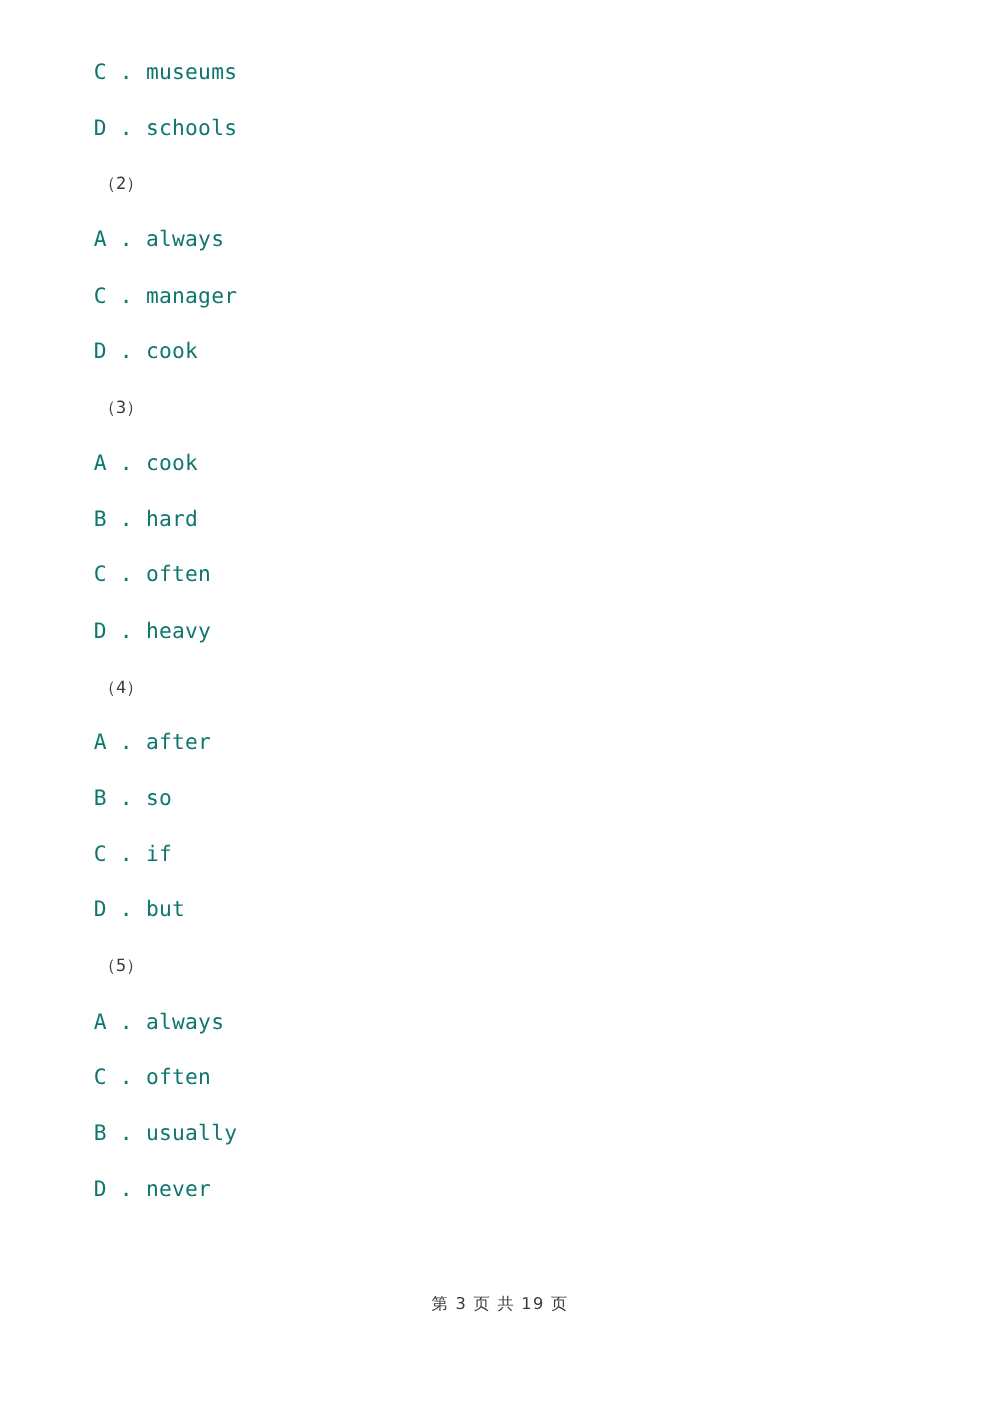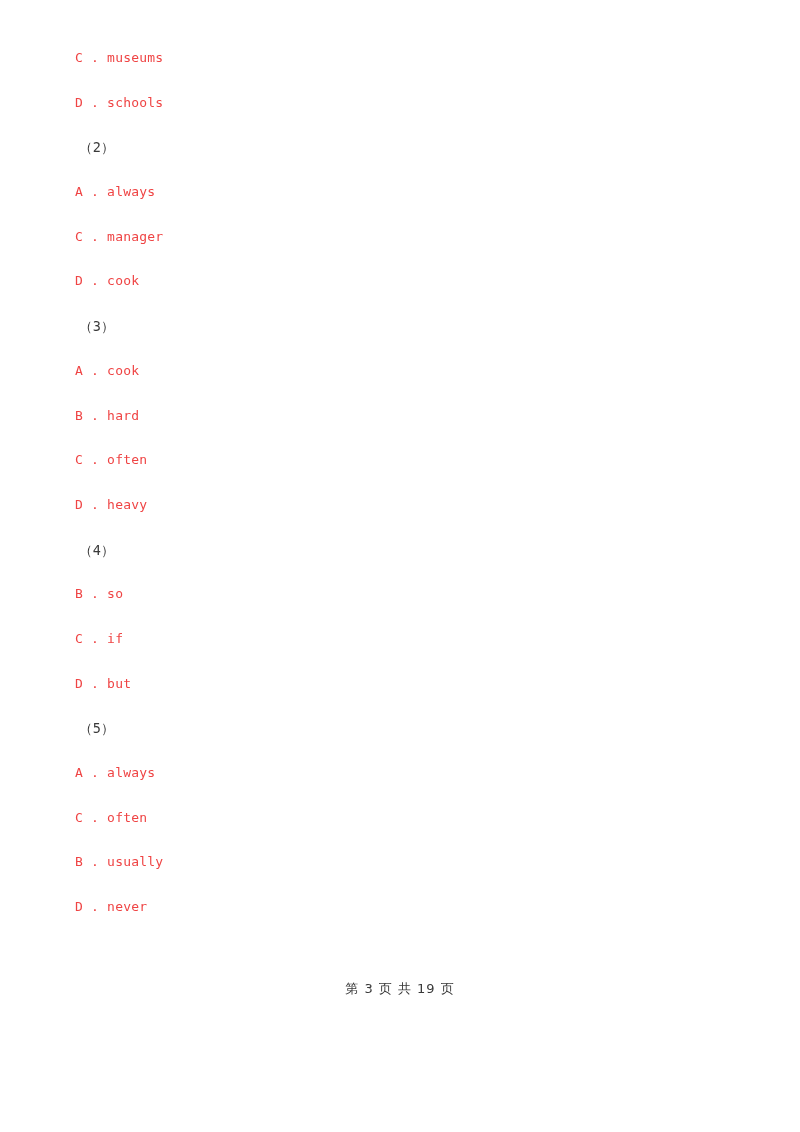--- a/index.html
+++ b/index.html
@@ -27,38 +27,38 @@
   }
 
   
   .row {
     height: 44.7px;
     line-height: 20px;
     white-space: pre;
   }
 
   .option {
-    font-size: 13px;
-    color: #ef4444;
+    font-size: 17px;
+    color: #0f766e;
     letter-spacing: 0.2px;
     padding-left: 0;
   }
 
   .qnum {
     font-size: 13.5px;
     color: #3a3a3a;
     letter-spacing: 0.2px;
     padding-left: 4px;
   }
 
   
   .footer {
     position: absolute;
     left: 0;
-    top: 980px;
+    top: 1034px;
     width: 800px;
     text-align: center;
     font-size: 13px;
     color: #3a3a3a;
     font-family: "DejaVu Sans", "Liberation Sans", sans-serif;
     letter-spacing: 1px;
     white-space: pre;
   }
 </style>
 </head>
@@ -72,20 +72,21 @@
       <div class="row qnum">（2）</div>
       <div class="row option">A . always</div>
       <div class="row option">C . manager</div>
       <div class="row option">D . cook</div>
       <div class="row qnum">（3）</div>
       <div class="row option">A . cook</div>
       <div class="row option">B . hard</div>
       <div class="row option">C . often</div>
       <div class="row option">D . heavy</div>
       <div class="row qnum">（4）</div>
+      <div class="row option">A . after</div>
       <div class="row option">B . so</div>
       <div class="row option">C . if</div>
       <div class="row option">D . but</div>
       <div class="row qnum">（5）</div>
       <div class="row option">A . always</div>
       <div class="row option">C . often</div>
       <div class="row option">B . usually</div>
       <div class="row option">D . never</div>
     </div>
 

